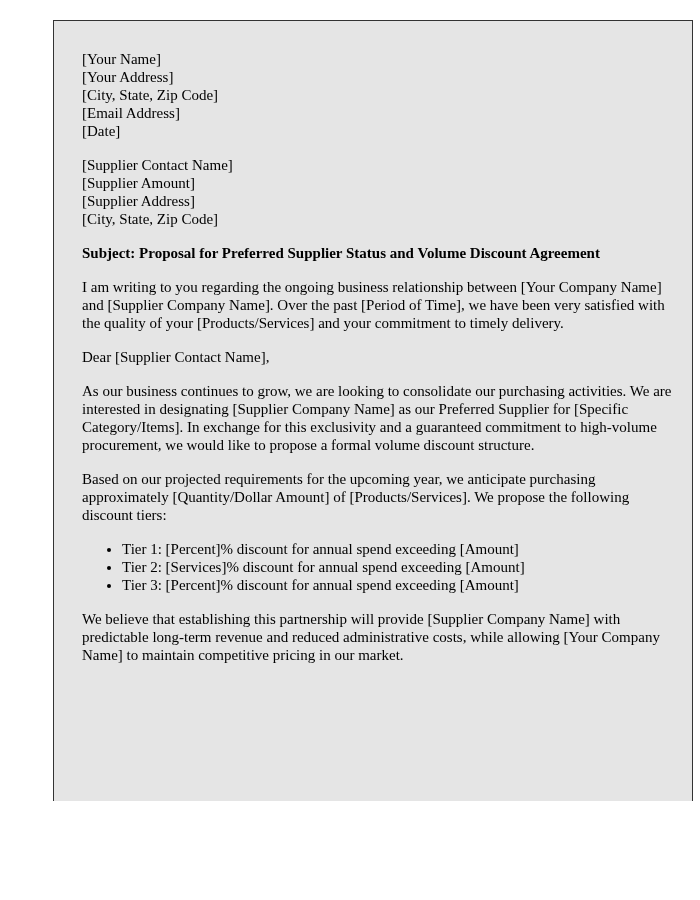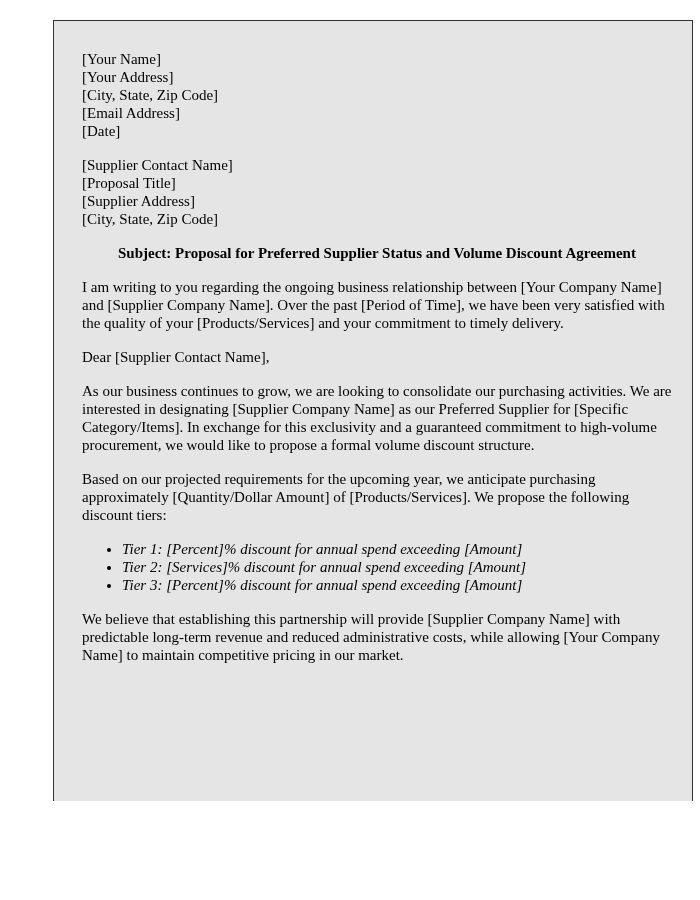--- a/index.html
+++ b/index.html
@@ -41,30 +41,28 @@
   .block {
     margin: 0 0 16px 0;
   }
   .line {
     display: block;
     white-space: nowrap;
   }
   .subject {
     font-weight: bold;
     margin: 0 0 16px 0;
-    text-align: center;
   }
   p {
     margin: 0 0 16px 0;
   }
   ul.tiers {
     margin: 0 0 16px 0;
     padding-left: 40px;
     list-style: disc;
-    font-style: italic;
   }
   ul.tiers li {
     line-height: 18px;
   }
 </style>
 </head>
 <body>
 
 <div class="page">
   <div class="content">
@@ -72,21 +70,21 @@
     <div class="block">
       <span class="line">[Your Name]</span>
       <span class="line">[Your Address]</span>
       <span class="line">[City, State, Zip Code]</span>
       <span class="line">[Email Address]</span>
       <span class="line">[Date]</span>
     </div>
 
     <div class="block">
       <span class="line">[Supplier Contact Name]</span>
-      <span class="line">[Proposal Title]</span>
+      <span class="line">[Supplier Amount]</span>
       <span class="line">[Supplier Address]</span>
       <span class="line">[City, State, Zip Code]</span>
     </div>
 
     <div class="subject">Subject: Proposal for Preferred Supplier Status and Volume Discount Agreement</div>
 
     <p>I am writing to you regarding the ongoing business relationship between [Your Company Name] and [Supplier Company Name]. Over the past [Period of Time], we have been very satisfied with the quality of your [Products/Services] and your commitment to timely delivery.</p>
 
     <p>Dear [Supplier Contact Name],</p>
 

